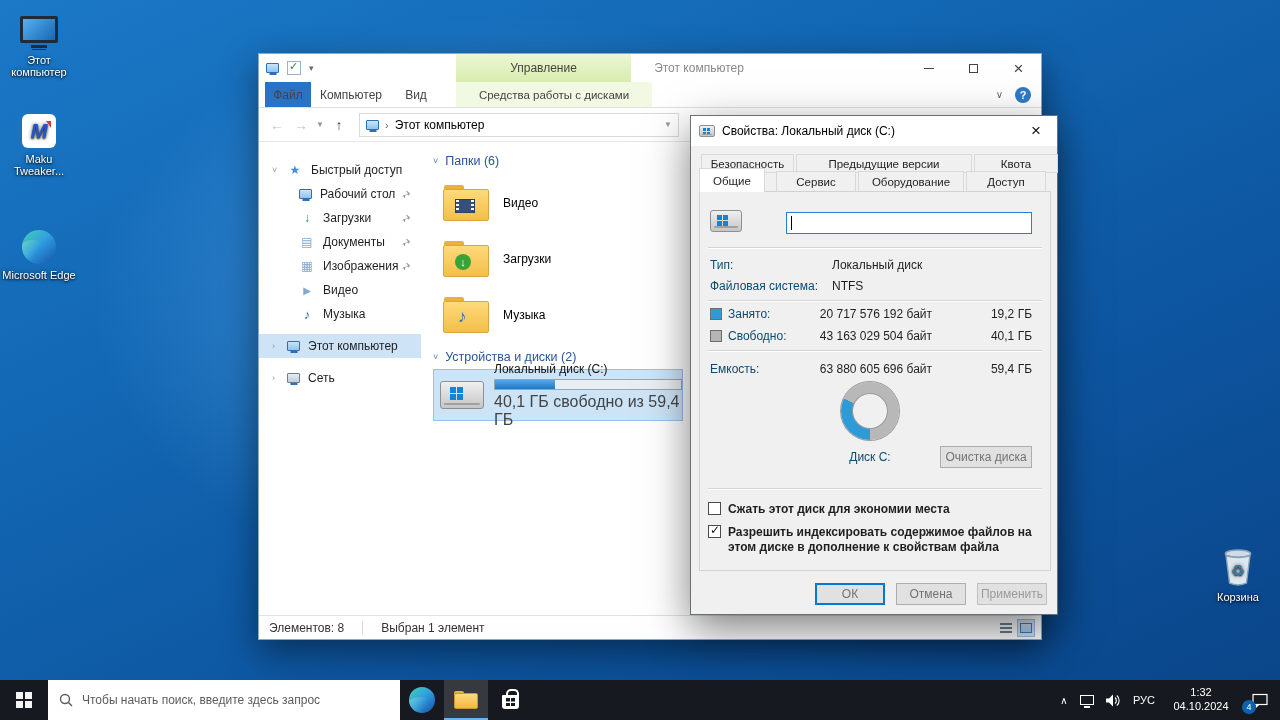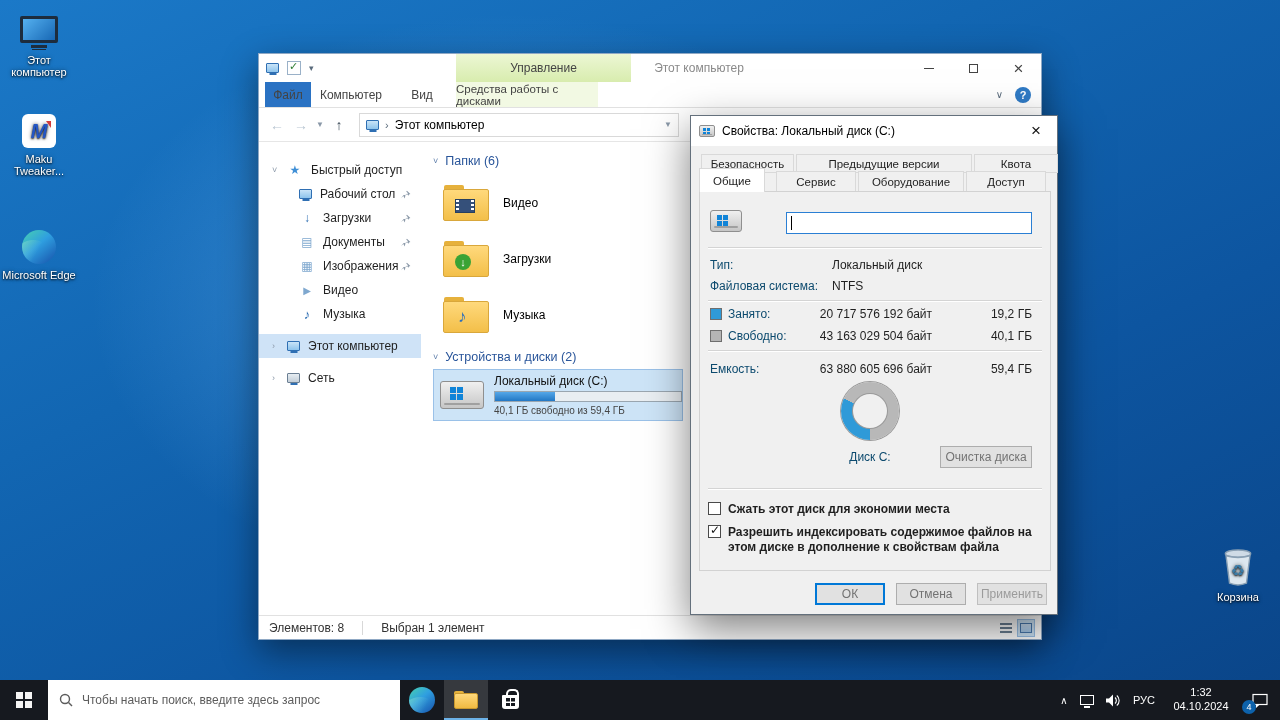--- a/index.html
+++ b/index.html
@@ -50,22 +50,22 @@
   .win-controls { position:absolute; right:0; top:0; display:flex; }
   .win-btn { width:45px; height:28px; display:flex; align-items:center; justify-content:center; color:#444; }
   .g-min { width:10px; height:1px; background:#444; display:block; }
   .g-max { width:9px; height:9px; border:1px solid #444; display:block; }
   .g-close::before { content:"×"; font-size:17px; line-height:1; }
 
   .tabrow { position:absolute; top:28px; left:0; right:0; height:26px; background:#fff; border-bottom:1px solid #e1e1e1; }
   .tab-file { position:absolute; left:6px; top:0; width:46px; height:25px; background:#2a72c3; color:#fff; display:flex; align-items:center; justify-content:center; }
   .rtab { position:absolute; top:0; height:25px; display:flex; align-items:center; justify-content:center; color:#444; }
   .tab-computer { left:53px; width:78px;text-align:right; }
-  .tab-view { left:140px; width:46px;text-align:right; }
-  .tab-drivetools { left:197px; width:142px; background:#f2f9e3; font-size:11.5px; }
+  .tab-view { left:134px; width:46px;text-align:right; }
+  .tab-drivetools { left:197px; width:196px; background:#f2f9e3; font-size:11.5px; }
   .ribbon-right { position:absolute; right:10px; top:0; height:25px; display:flex; align-items:center; gap:12px; }
   .rr-chevron { color:#5a6b7c; font-size:10px; }
   .help-circle { width:16px; height:16px; border-radius:50%; background:#2f7ac5; color:#fff; font-size:11px; font-weight:bold; display:flex; align-items:center; justify-content:center; }
 
   .navbar { position:absolute; top:54px; left:0; right:0; height:34px; background:#fff; border-bottom:1px solid #e6e6e6; display:flex; align-items:center; padding-left:6px; }
   .nav-arrow { width:24px; text-align:center; font-size:14px; }
   .dis { color:#b9c6d2; }
   .ena { color:#3b4a58; }
   .nav-drop { width:14px; font-size:8px; color:#8a98a8; text-align:center; }
   .addressbar { margin-left:8px; width:320px; height:24px; border:1px solid #d9d9d9; background:#fff; display:flex; align-items:center; gap:6px; padding:0 6px; }
@@ -108,21 +108,21 @@
   .hdd-mid .winflag { left:6px; top:4px; width:11px; height:11px; background-size:5px 5px; background-position:0 0,6px 0,0 6px,6px 6px; }
   .hdd-mini { width:16px; height:12px; border-radius:2px; }
   .hdd-mini::after { left:2px; right:2px; bottom:1px; height:1px; }
   .hdd-mini .winflag { left:3px; top:2px; width:7px; height:7px; background-size:3px 3px; background-position:0 0,4px 0,0 4px,4px 4px; }
 
   .drive-tile { position:absolute; left:12px; top:227px; width:250px; height:52px; background:#cde4f7; border:1px solid #9ac1e8; display:flex; align-items:center; gap:10px; padding:0 6px; }
   .drive-info { display:flex; flex-direction:column; gap:3px; }
   .drive-name { font-size:12px; color:#111; }
   .usage-bar { width:188px; height:11px; border:1px solid #9aa6b0; background:#e9eef2; }
   .usage-fill { height:100%; background:linear-gradient(#55a7e8,#2277c4); }
-  .drive-free { font-size:10px; color:#444; }
+  .drive-free { font-size:16px; color:#444; }
 
   .statusbar { position:absolute; left:0; right:0; bottom:0; height:24px; border-top:1px solid #e1e1e1; background:#fff; display:flex; align-items:center; padding:0 10px; color:#333; }
   .status-sel { margin-left:18px; border-left:1px solid #d8d8d8; padding-left:18px; }
   .view-toggles { position:absolute; right:6px; top:3px; display:flex; gap:2px; }
   .view-btn { width:18px; height:18px; display:flex; align-items:center; justify-content:center; }
   .view-btn.active { background:#cde4f7; border:1px solid #9ac1e8; }
   .vb-list { width:12px; height:10px; background:repeating-linear-gradient(180deg,#6b7f93 0 2px,transparent 2px 4px); }
   .vb-thumb { width:12px; height:10px; border:1px solid #4a7ab0; background:linear-gradient(#cfe3f7,#a8ccee); }
 
   

